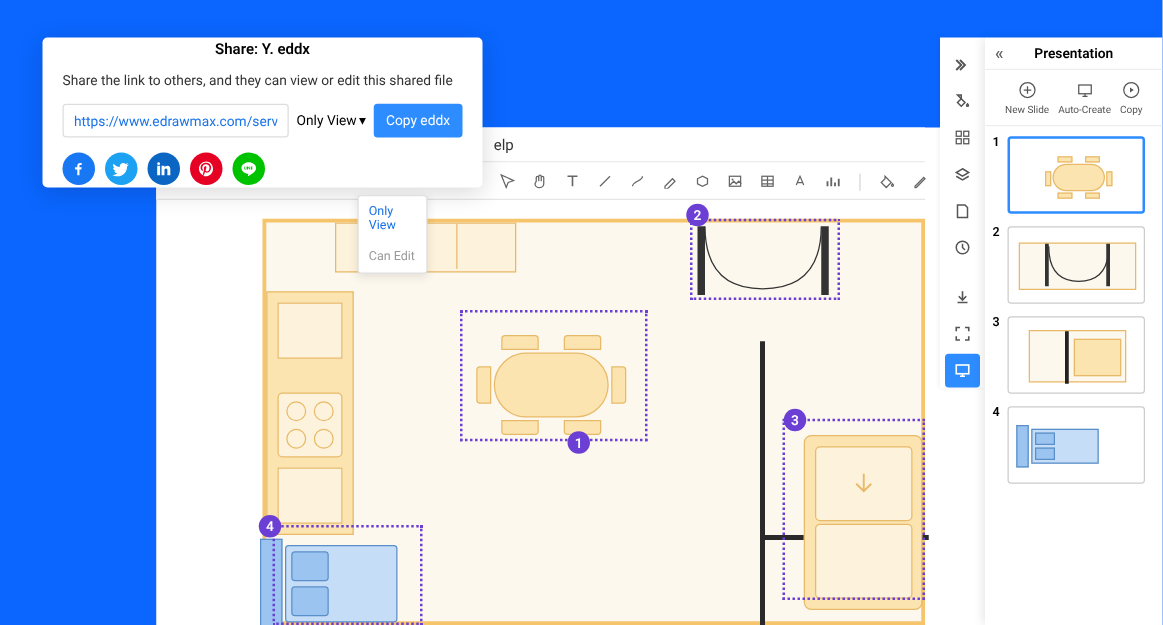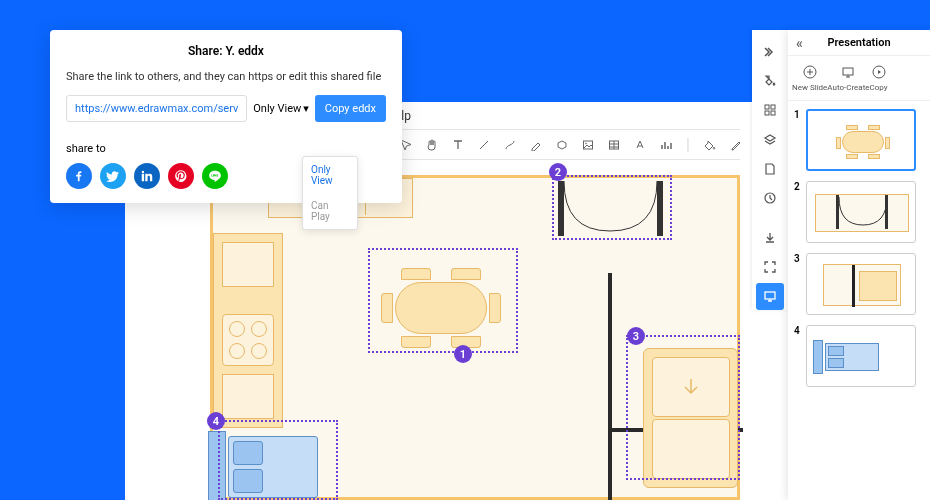--- a/index.html
+++ b/index.html
@@ -5,41 +5,41 @@
 *{box-sizing:border-box;margin:0;padding:0;font-family:-apple-system,BlinkMacSystemFont,"Segoe UI",Roboto,sans-serif}
 body{width:930px;height:500px;background:#0a66ff;position:relative;overflow:hidden}
 .canvas-area{position:absolute;left:125px;top:102px;width:755px;height:398px;background:#fff}
 .menubar{position:absolute;left:125px;top:102px;width:615px;height:28px;background:#fff;border-bottom:1px solid #e5e5e5;display:flex;align-items:center;padding-left:270px;font-size:12px;color:#333}
 .toolbar{position:absolute;left:125px;top:130px;width:615px;height:30px;background:#fff;border-bottom:1px solid #e5e5e5;display:flex;align-items:center;gap:14px;padding-left:275px}
 .toolbar .ticon{width:14px;height:14px;display:flex;align-items:center;justify-content:center;color:#666;cursor:pointer}
 .floorplan{position:absolute;left:210px;top:175px;width:530px;height:325px;background:#fdf8ee;border:3px solid #f5c46b}
 .marker{position:absolute;width:18px;height:18px;border-radius:50%;background:#6b3fd4;color:#fff;font-size:11px;font-weight:600;display:flex;align-items:center;justify-content:center;z-index:5}
 .dashed{position:absolute;border:2px dotted #6b3fd4;z-index:4}
 .furn{position:absolute}
-.share-dialog{position:absolute;left:50px;top:30px;width:352px;background:#fff;border-radius:4px;box-shadow:0 4px 20px rgba(0,0,0,.15);padding:14px 16px;z-index:20}
+.share-dialog{position:absolute;left:34px;top:30px;width:352px;background:#fff;border-radius:4px;box-shadow:0 4px 20px rgba(0,0,0,.15);padding:2px 16px;z-index:20}
 .share-title{text-align:center;font-size:12px;font-weight:600;margin-bottom:12px}
 .share-desc{font-size:11px;color:#333;margin-bottom:12px}
 .share-row{display:flex;gap:6px;margin-bottom:12px;align-items:center}
 .share-url{flex:1;border:1px solid #ddd;border-radius:3px;padding:6px 8px;font-size:11px;color:#1a73e8;background:#fff}
 .perm-select{font-size:11px;display:flex;align-items:center;gap:2px;cursor:pointer}
 .copy-btn{background:#2d8cff;color:#fff;border:none;border-radius:3px;padding:7px 10px;font-size:11px;cursor:pointer}
 .perm-dropdown{position:absolute;left:252px;top:126px;width:56px;background:#fff;border:1px solid #e0e0e0;border-radius:3px;box-shadow:0 2px 8px rgba(0,0,0,.1);z-index:25}
 .perm-opt{padding:7px 8px;font-size:10px;cursor:pointer}
 .perm-opt.active{color:#1a73e8}
 .perm-opt.dim{color:#999}
 .share-to{font-size:11px;margin-bottom:8px;margin-top:20px}
 .social-row{display:flex;gap:8px}
 .social-icon{width:26px;height:26px;border-radius:50%;display:flex;align-items:center;justify-content:center;color:#fff;cursor:pointer}
 .side-tools{position:absolute;right:142px;top:30px;width:36px;background:#fff;box-shadow:-1px 0 4px rgba(0,0,0,.08);display:flex;flex-direction:column;align-items:center;padding-top:8px;gap:2px;height:280px;z-index:10}
 .side-tools .sbtn{width:28px;height:28px;display:flex;align-items:center;justify-content:center;color:#555;cursor:pointer;border-radius:3px}
 .side-tools .sbtn.active{background:#2d8cff;color:#fff}
 .pres-panel{position:absolute;right:0;top:30px;width:142px;height:470px;background:#fff;box-shadow:-2px 0 8px rgba(0,0,0,.1);z-index:11}
 .pres-header{height:26px;border-bottom:1px solid #eee;display:flex;align-items:center;justify-content:center;font-size:11px;font-weight:600;position:relative}
 .pres-close{position:absolute;left:8px;font-size:14px;color:#666;cursor:pointer}
-.pres-actions{display:flex;justify-content:flex-start;padding:8px 4px;border-bottom:1px solid #eee}
+.pres-actions{display:flex;justify-content:space-between;padding:8px 16px;border-bottom:1px solid #eee}
 .pres-action{display:flex;flex-direction:column;align-items:center;gap:3px;font-size:8px;color:#555;cursor:pointer}
 .pres-action .picon{width:16px;height:16px;display:flex;align-items:center;justify-content:center}
 .slides{padding:8px 6px;display:flex;flex-direction:column;gap:10px}
 .slide-row{display:flex;align-items:flex-start;gap:4px}
 .slide-num{font-size:10px;font-weight:600;width:8px}
 .slide-thumb{width:110px;height:62px;border:1px solid #ccc;border-radius:3px;background:#fff;position:relative;cursor:pointer;overflow:hidden}
 .slide-thumb.active{border:2px solid #2d8cff}
 svg{display:block}
 </style>
 </head>
@@ -201,34 +201,33 @@
 <div class="dashed" style="left:626px;top:335px;width:114px;height:145px"></div>
 <div class="dashed" style="left:218px;top:420px;width:120px;height:80px"></div>
 
 <div class="marker" style="left:454px;top:345px">1</div>
 <div class="marker" style="left:549px;top:163px">2</div>
 <div class="marker" style="left:627px;top:327px">3</div>
 <div class="marker" style="left:207px;top:412px">4</div>
 
 <div class="share-dialog">
   <div class="share-title">Share: Y. eddx</div>
-  <div class="share-desc">Share the link to others, and they can https or edit this shared file</div>
+  <div class="share-desc">Share the link to others, and they can view or edit this shared file</div>
   <div class="share-row">
     <input class="share-url" readonly="" value="https://www.edrawmax.com/server..." style="">
     <div class="perm-select">
       <span>Only View</span>
       <span>▾</span>
     </div>
     <button class="copy-btn">Copy eddx</button>
   </div>
   <div class="perm-dropdown">
     <div class="perm-opt active">Only View</div>
-    <div class="perm-opt dim">Can Play</div>
-  </div>
-  <div class="share-to">share to</div>
+    <div class="perm-opt dim">Can Edit</div>
+  </div>
   <div class="social-row">
     <div class="social-icon" style="background:#1877f2">
         <svg width="14" height="14" viewBox="0 0 24 24" fill="#fff">
           <path d="M13 10h3l-.5 3H13v8h-3v-8H7v-3h3V8c0-2 1-4 4-4h2v3h-2c-1 0-1 .5-1 1v2z"></path>
         </svg>
       </div>
     <div class="social-icon" style="background:#1da1f2">
         <svg width="14" height="14" viewBox="0 0 24 24" fill="#fff">
           <path d="M22 6c-1 .5-2 .8-3 .9 1-.6 1.8-1.6 2.2-2.8-1 .6-2 1-3.2 1.3C17 4.5 15.8 4 14.5 4c-2.5 0-4.5 2-4.5 4.5 0 .4 0 .7.1 1C6.5 9.3 3.5 7.5 1.5 5c-.4.7-.6 1.5-.6 2.3 0 1.6.8 3 2 3.8-.7 0-1.4-.2-2-.5 0 2.2 1.6 4 3.7 4.5-.4.1-.8.2-1.2.2-.3 0-.6 0-.9-.1.6 1.8 2.3 3.2 4.3 3.2-1.6 1.2-3.5 2-5.7 2H0c2 1.3 4.4 2 7 2 8.3 0 12.9-6.9 12.9-12.9v-.6c.9-.6 1.6-1.4 2.1-2.3z"></path>
         </svg>

